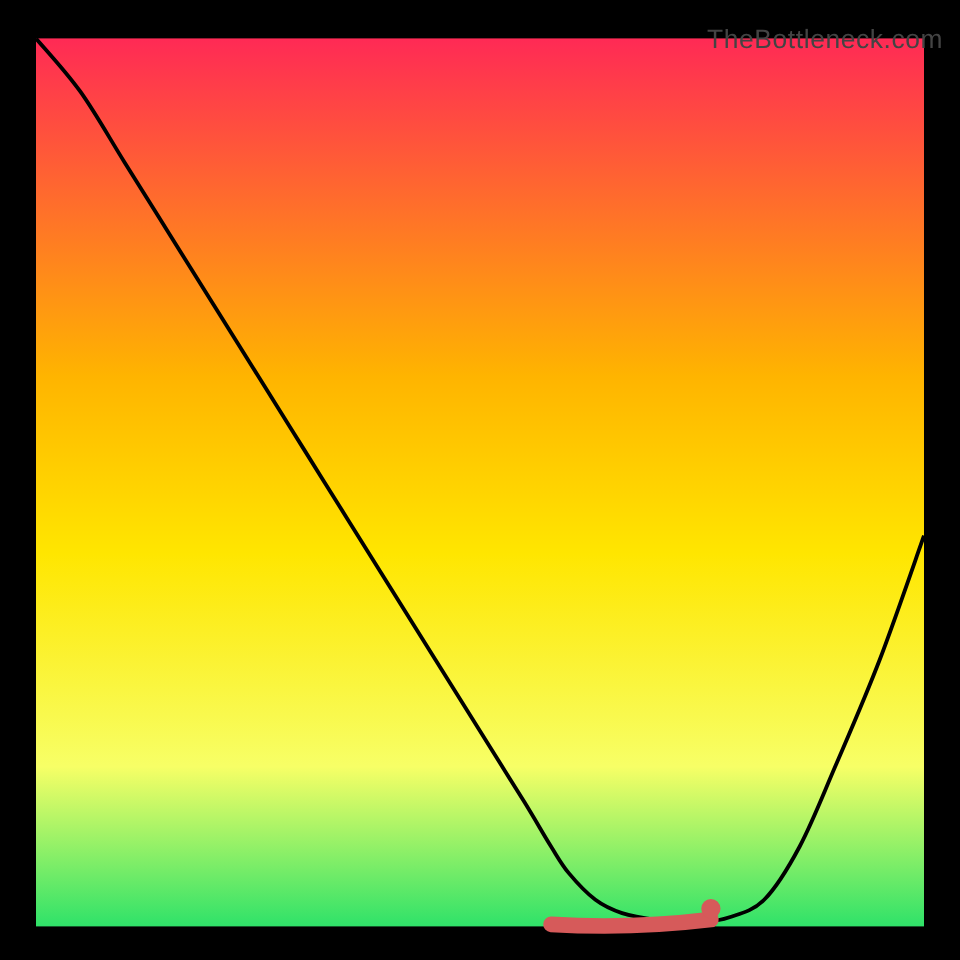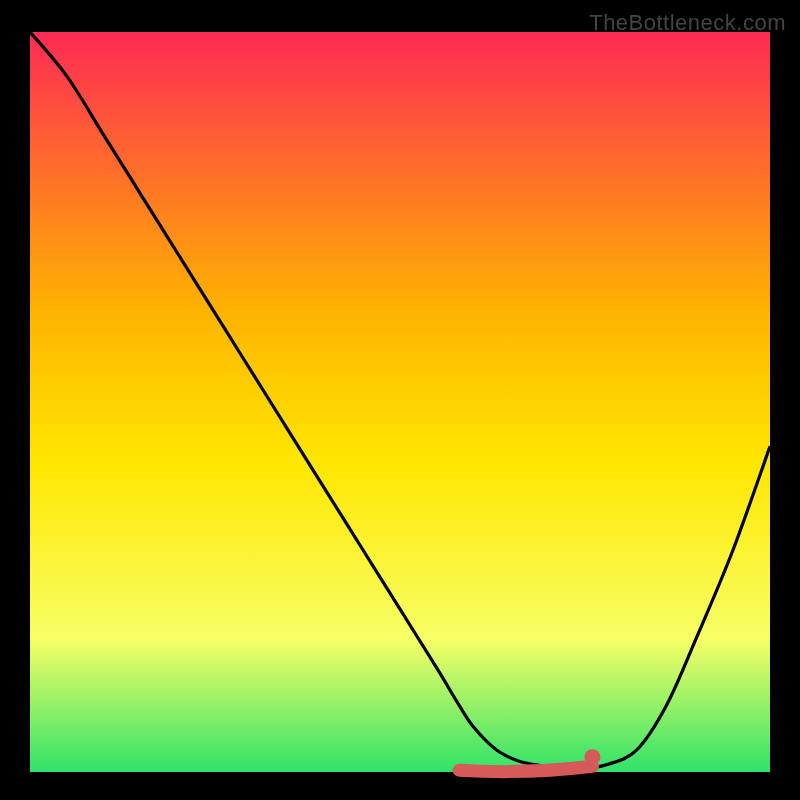--- a/index.html
+++ b/index.html
@@ -10,21 +10,21 @@
   }
   .stage {
     position: relative;
     width: 800px;
     height: 800px;
     background: #000;
     overflow: hidden;
   }
   .watermark {
     position: absolute;
-    top: 10px;
+    top: 20px;
     right: 14px;
     color: #444;
     font-size: 22px;
     font-weight: 500;
     letter-spacing: 0.5px;
     z-index: 10;
   }
   svg.plot {
     position: absolute;
     left: 0;

